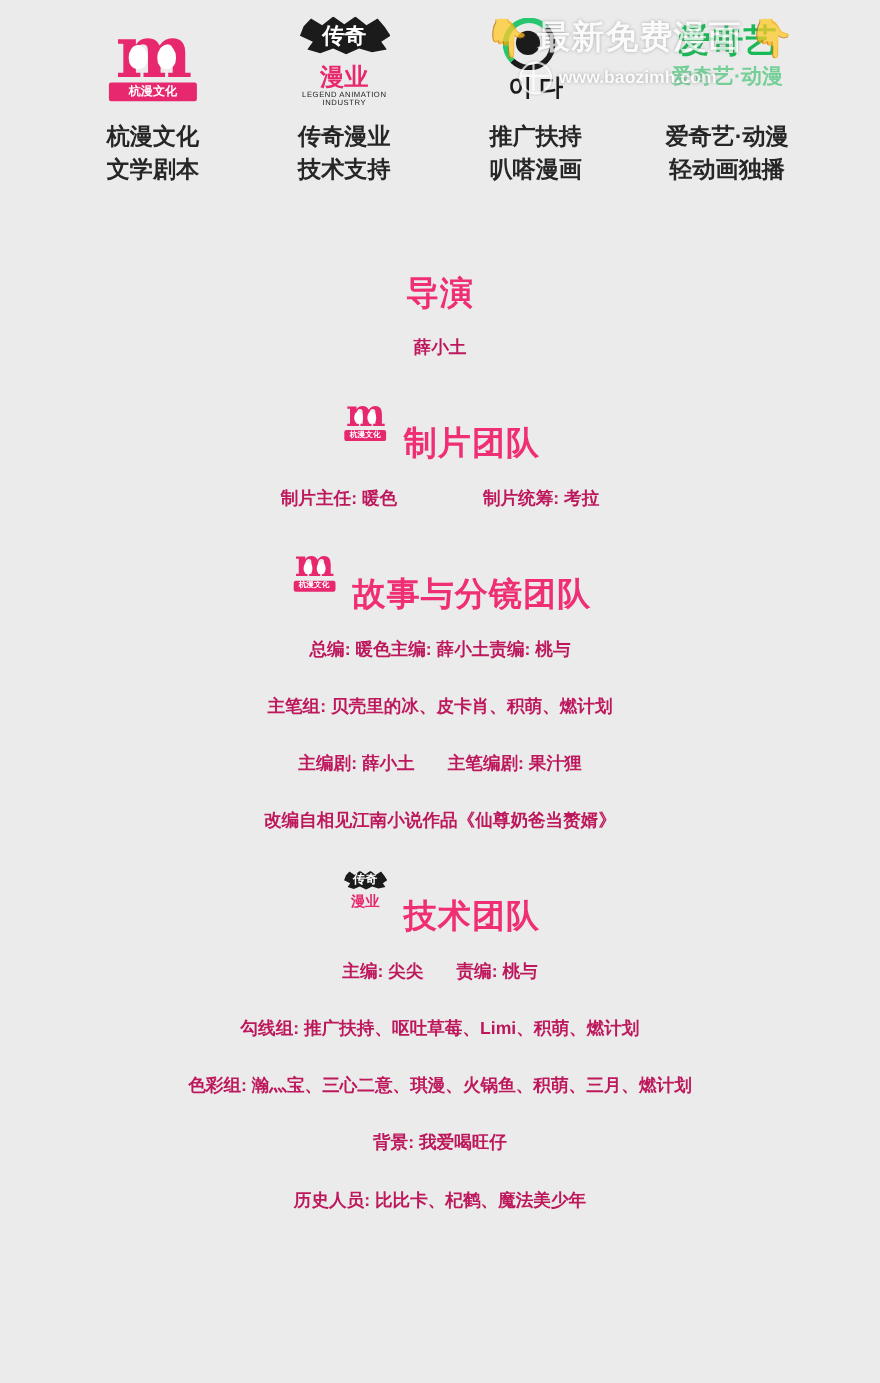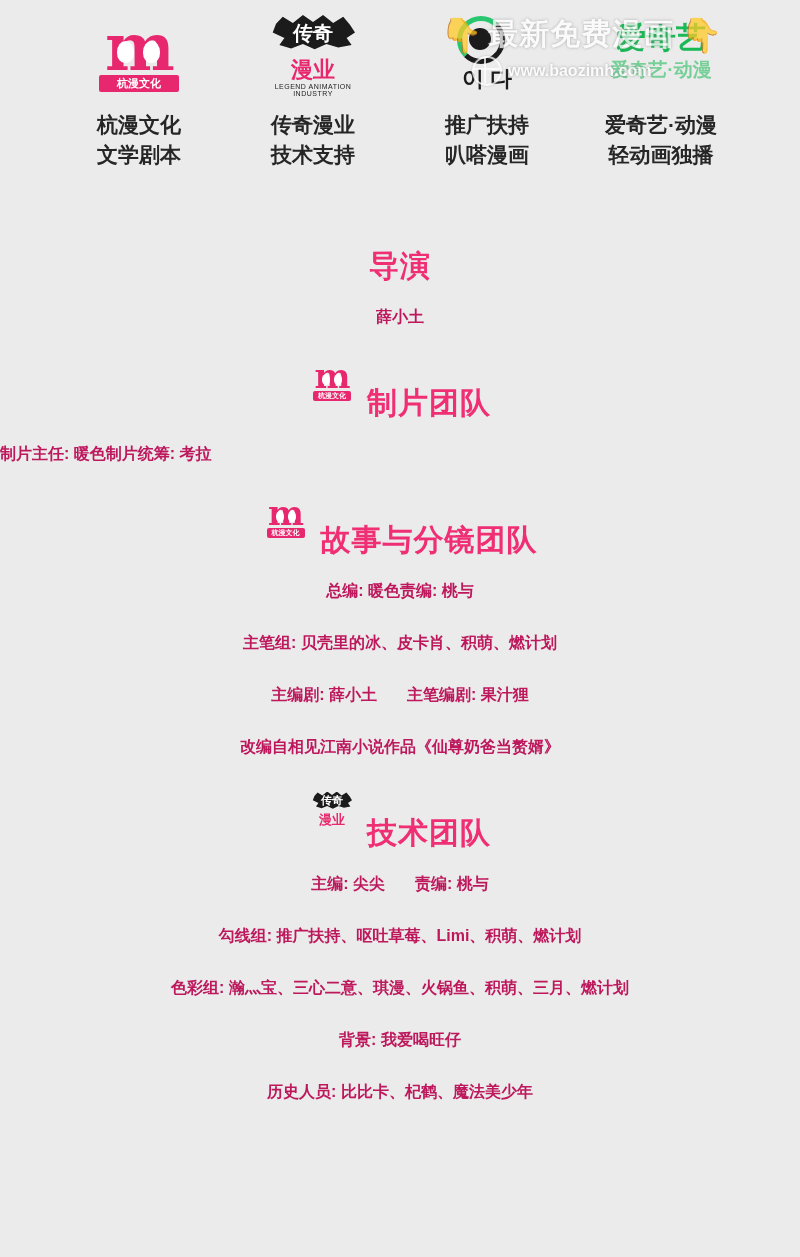--- a/index.html
+++ b/index.html
@@ -177,21 +177,21 @@
     letter-spacing: 1px;
     margin-top: 40px;
   }
   .row {
     text-align:center;
     font-size: 16px;
     line-height: 52px;
     color: #be185d;
     font-weight: bold;
   }
-  .row.sp { display:flex;justify-content:flex-start;}
+  .row.sp { display:flex;justify-content:center;gap:78px; }
   .row.sp2 { display:flex;justify-content:center;}
   .row.sp3 { display:flex;justify-content:center;gap:30px; }
   .mini-logo-wrap { width: 46px; height: 46px; display:flex;align-items:center;justify-content:center;}
 
   
   .mini1 { width:42px;height:40px;position:relative;}
   .mini1 .m {
     position:absolute;left:0;top:-2px;width:42px;height:28px;
     color:#e8286e;font-size:34px;font-weight:bold;line-height:28px;
     font-family:"DejaVu Serif", serif;text-align:center;letter-spacing:-1px;
@@ -335,20 +335,21 @@
           <span class="m">m</span>
           <span class="paw p1"></span>
           <span class="paw p2"></span>
           <span class="tag">杭漫文化</span>
         </span>
       </span>
       <span class="title-txt">故事与分镜团队</span>
     </div>
     <div class="row sp2">
       <span>总编: 暖色</span>
+      <span>主编: 薛小土</span>
       <span>责编: 桃与</span>
     </div>
     <div class="row">主笔组: 贝壳里的冰、皮卡肖、积萌、燃计划</div>
     <div class="row sp3">
       <span>主编剧: 薛小土</span>
       <span>主笔编剧: 果汁狸</span>
     </div>
     <div class="row">改编自相见江南小说作品《仙尊奶爸当赘婿》</div>
 
     <div class="sec-title">

